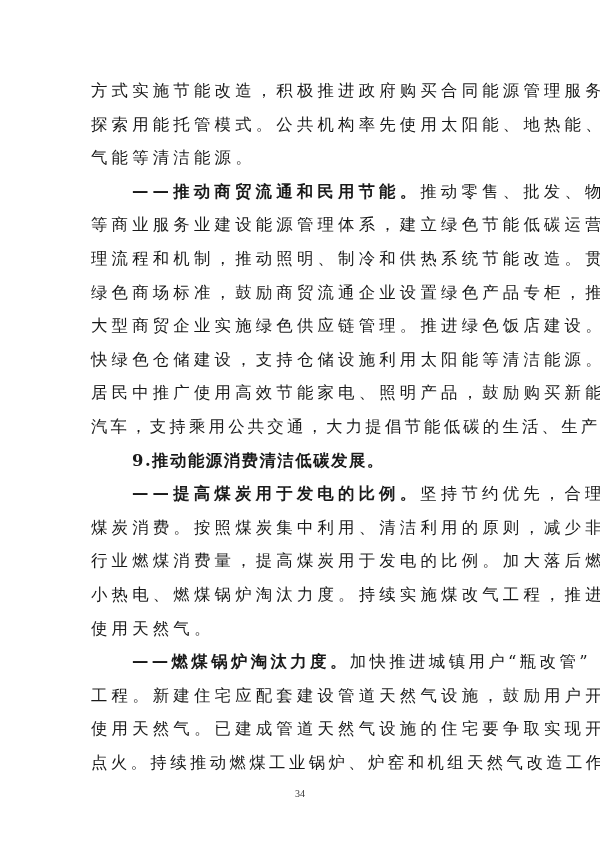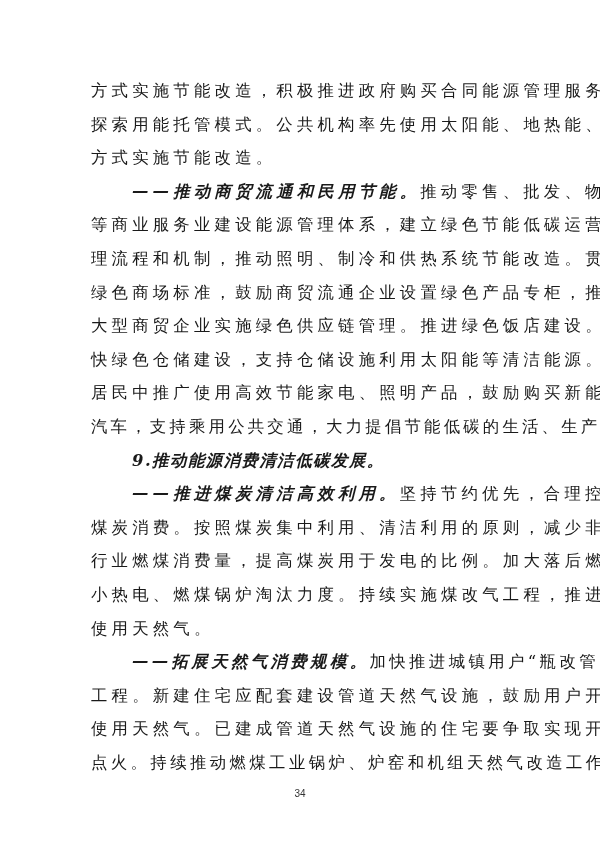--- a/index.html
+++ b/index.html
@@ -9,53 +9,53 @@
     }
     .content {
       position: absolute; left: 91px; top: 74px; width: 420px;
       font-family: "DejaVu Serif", "Liberation Serif", serif;
       font-size: 16.4px; color: #1a1a1a;
       line-height: 33.6px;
       letter-spacing: 4.2px;
     }
     .line { white-space: nowrap; height: 33.6px; }
     .indent { padding-left: 41px; }
-    .b { font-weight: bold; font-style: italic; }
+    .b { font-weight: bold; }
     .pagenum {
       position: absolute; left: 0; width: 600px; top: 788px; text-align: center;
-      font-family: Liberation Sans, sans-serif; font-size: 10px; color: #333;
+      font-family: Liberation Serif, serif; font-size: 10px; color: #333;
     }
   </style>
 </head>
 <body>
 
 <div class="page">
   <div class="content">
 
     <div class="line">方式实施节能改造，积极推进政府购买合同能源管理服务，</div>
     <div class="line">探索用能托管模式。公共机构率先使用太阳能、地热能、空</div>
-    <div class="line">方式实施节能改造。</div>
+    <div class="line">气能等清洁能源。</div>
 
     <div class="line indent"><span class="b">——推动商贸流通和民用节能。</span><span>推动零售、批发、物流</span></div>
     <div class="line">等商业服务业建设能源管理体系，建立绿色节能低碳运营管</div>
     <div class="line">理流程和机制，推动照明、制冷和供热系统节能改造。贯彻</div>
     <div class="line">绿色商场标准，鼓励商贸流通企业设置绿色产品专柜，推动</div>
     <div class="line">大型商贸企业实施绿色供应链管理。推进绿色饭店建设。加</div>
     <div class="line">快绿色仓储建设，支持仓储设施利用太阳能等清洁能源。在</div>
     <div class="line">居民中推广使用高效节能家电、照明产品，鼓励购买新能源</div>
     <div class="line" style="letter-spacing:3.2px">汽车，支持乘用公共交通，大力提倡节能低碳的生活、生产、</div>
 
     <div class="line indent b" style="letter-spacing:1.5px">9.推动能源消费清洁低碳发展。</div>
 
-    <div class="line indent"><span class="b">——推进煤炭清洁高效利用。</span><span>坚持节约优先，合理控制</span></div>
+    <div class="line indent"><span class="b">——提高煤炭用于发电的比例。</span><span>坚持节约优先，合理控制</span></div>
     <div class="line">煤炭消费。按照煤炭集中利用、清洁利用的原则，减少非电</div>
     <div class="line">行业燃煤消费量，提高煤炭用于发电的比例。加大落后燃煤</div>
     <div class="line">小热电、燃煤锅炉淘汰力度。持续实施煤改气工程，推进散</div>
     <div class="line">使用天然气。</div>
 
-    <div class="line indent" style="letter-spacing:3.4px"><span class="b">——拓展天然气消费规模。</span><span>加快推进城镇用户“瓶改管”</span></div>
+    <div class="line indent" style="letter-spacing:3.4px"><span class="b">——燃煤锅炉淘汰力度。</span><span>加快推进城镇用户“瓶改管”</span></div>
     <div class="line">工程。新建住宅应配套建设管道天然气设施，鼓励用户开通</div>
     <div class="line">使用天然气。已建成管道天然气设施的住宅要争取实现开户</div>
     <div class="line" style="letter-spacing:3.4px">点火。持续推动燃煤工业锅炉、炉窑和机组天然气改造工作，</div>
   </div>
 
   <div class="pagenum">34</div>
 </div>
 
 </body></html>

